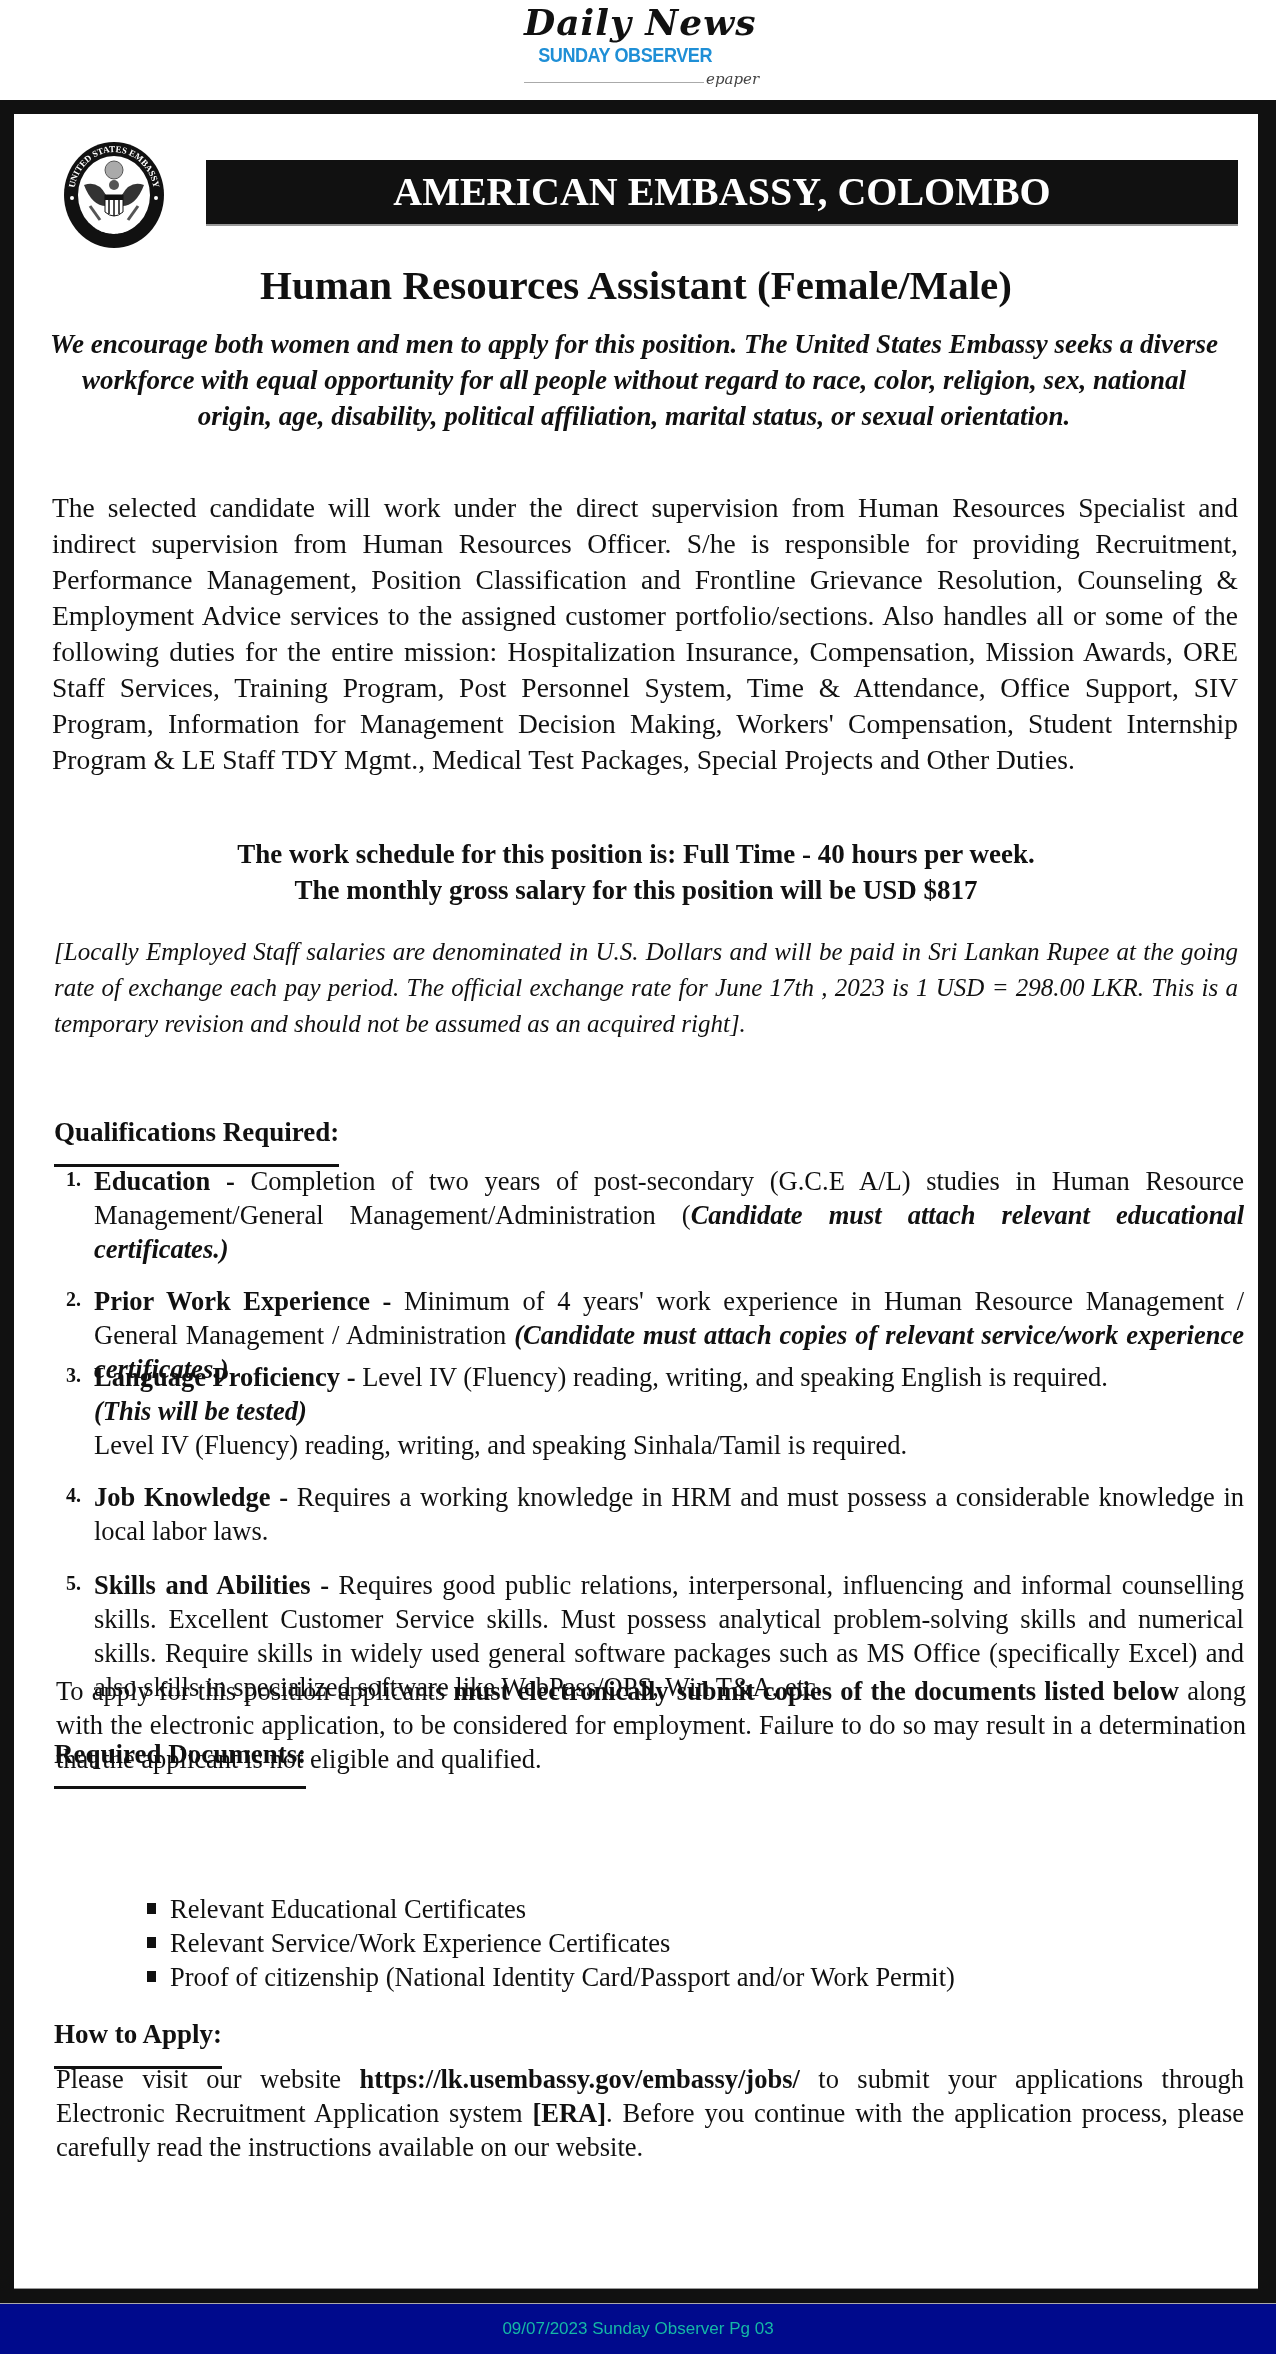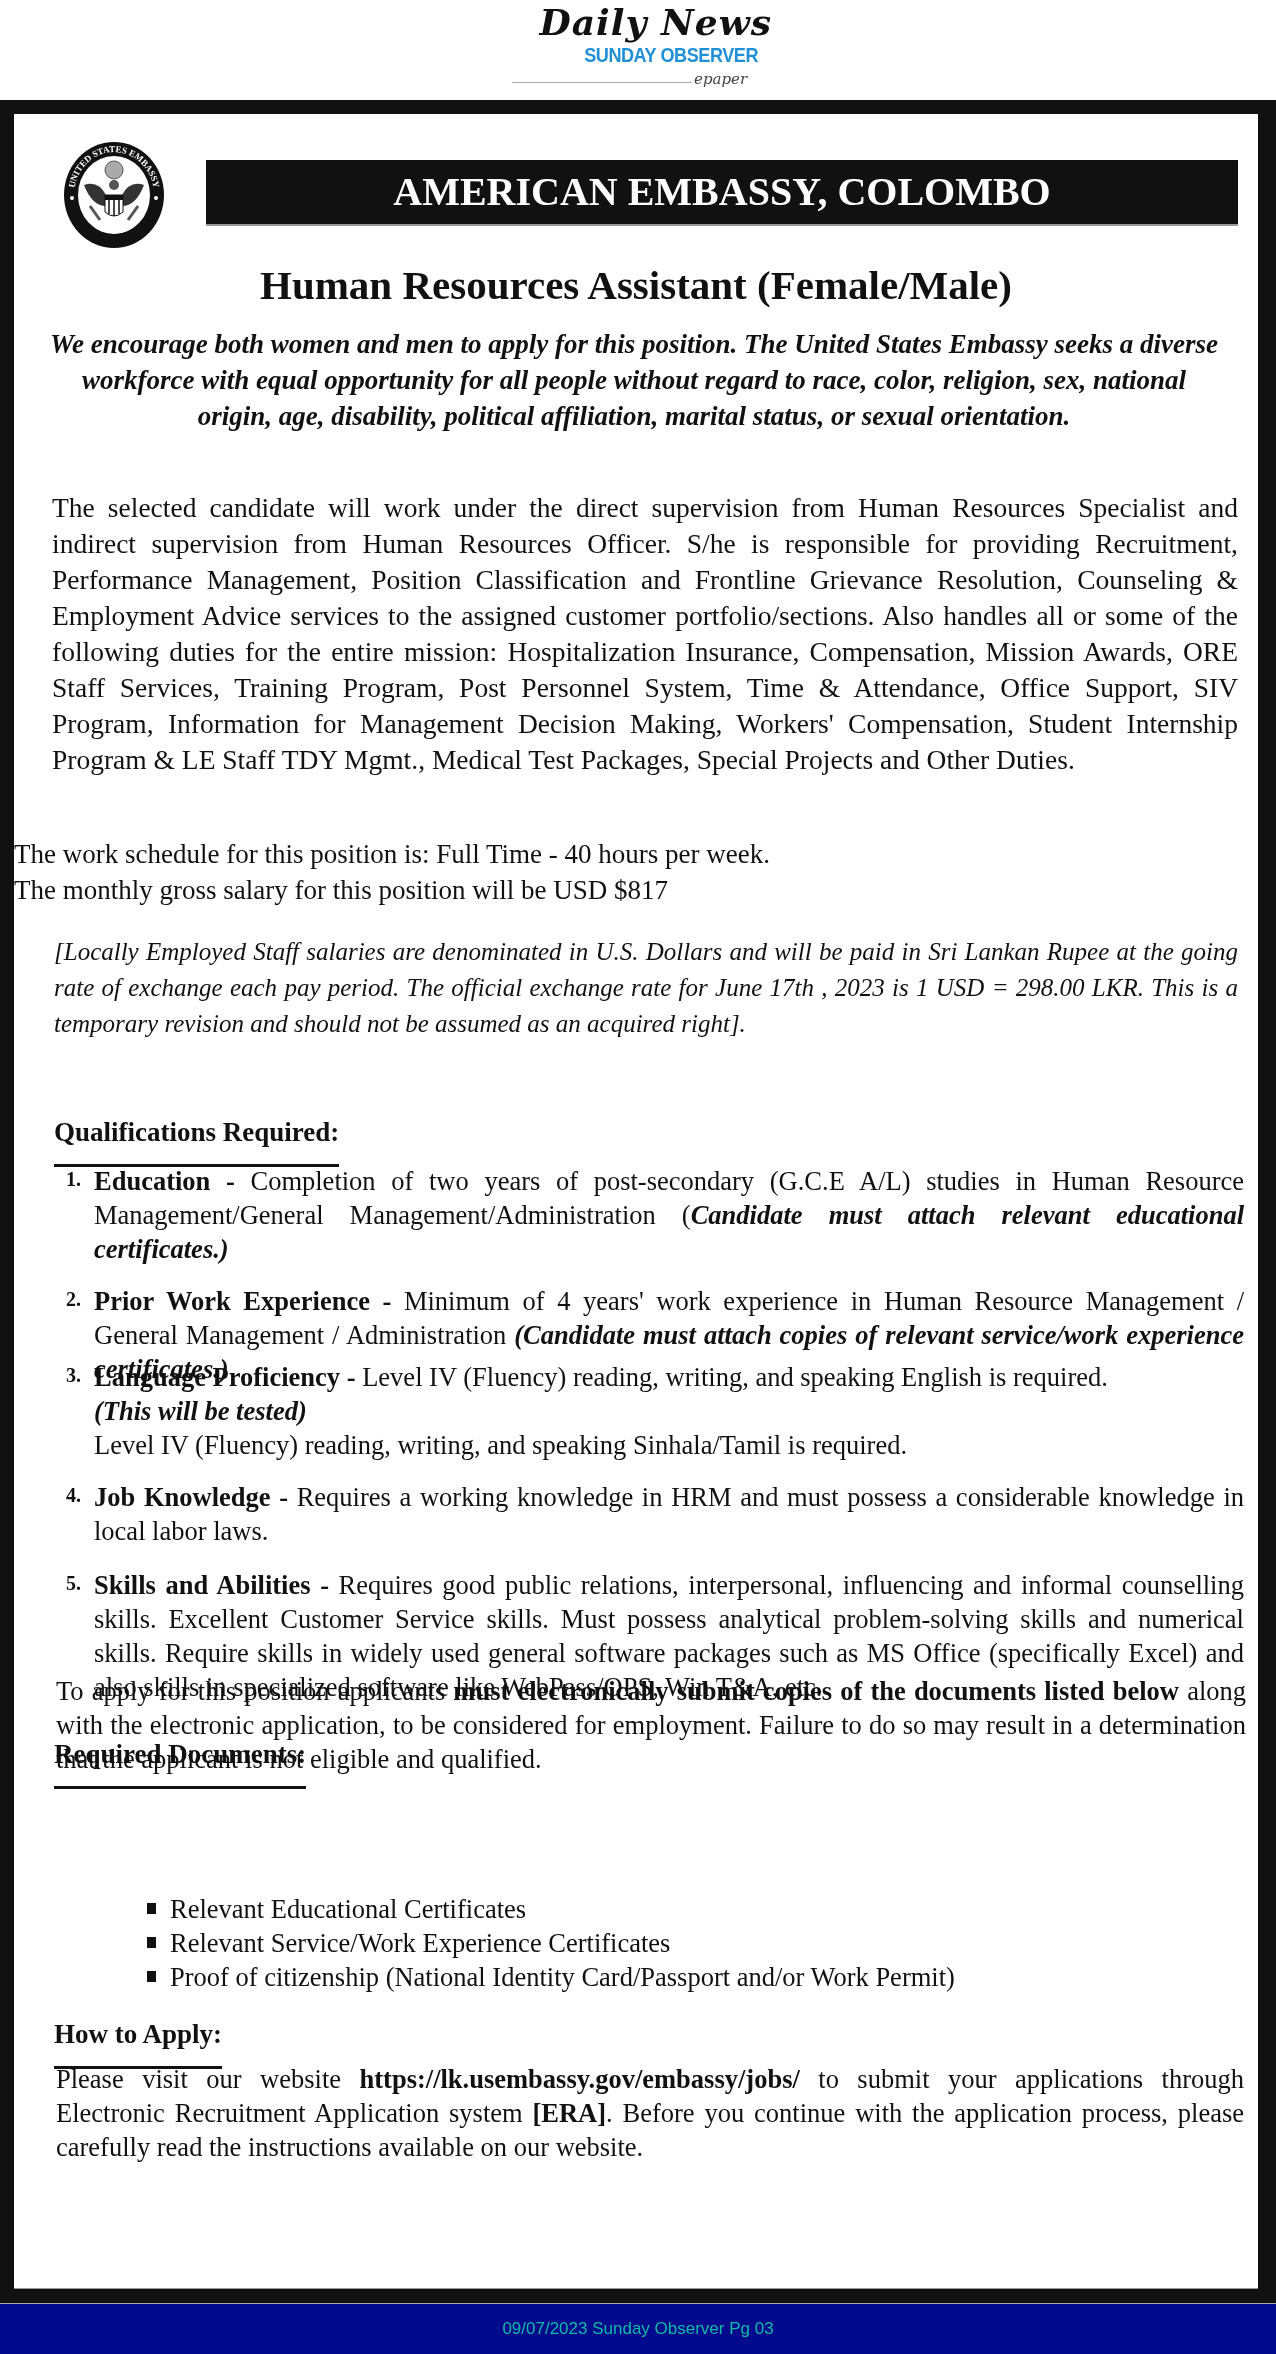--- a/index.html
+++ b/index.html
@@ -2,21 +2,21 @@
 <html><head>
 <meta charset="utf-8">
 <style>
   html, body { margin: 0; padding: 0; }
   body {
     width: 1276px; height: 2354px; background: #ffffff; position: relative; overflow: hidden;
     font-family: "Liberation Serif", "DejaVu Serif", serif; color: #111;
   }
   
   .masthead { position: absolute; left: 0; top: 0; width: 1276px; height: 100px; background: #fff; }
-  .logo { position: absolute; left: 512px; top: 2px; width: 260px; height: 90px; text-align: right; }
+  .logo { position: absolute; left: 524px; top: 2px; width: 260px; height: 90px; text-align: left; }
   .logo-daily {
     font-family: "DejaVu Serif", serif; font-weight: bold; font-size: 36px; letter-spacing: 1px;
     color: #111; line-height: 40px; font-style: italic;
   }
   .logo-sub {
     font-family: "Liberation Sans", sans-serif; font-weight: bold; font-size: 21px; color: #1f8fd6;
     line-height: 22px; letter-spacing: -0.5px; margin-top: 2px; transform: scaleX(0.86); display: inline-block;
   }
   .logo-line { position: absolute; left: 0; top: 80px; width: 180px; height: 1px; background: #aaa; }
   .logo-epaper {
@@ -48,21 +48,21 @@
   }
   .intro {
     position: absolute; left: 30px; top: 212px; width: 1180px; text-align: center; font-weight: bold;
     font-style: italic; font-size: 27px; line-height: 36px;
   }
   .body-para {
     position: absolute; left: 38px; top: 376px; width: 1186px; text-align: justify; text-align-last: left;
     font-size: 27.5px; line-height: 36px;
   }
   .schedule {
-    position: absolute; left: 0; top: 722px; width: 1244px; font-weight: normal;
+    position: absolute; left: 0; top: 722px; width: 1244px; text-align: center; font-weight: bold;
     font-size: 27px; line-height: 36px;
   }
   .salary-note {
     position: absolute; left: 40px; top: 820px; width: 1184px; font-style: italic; font-size: 25px;
     line-height: 36px; text-align: justify; text-align-last: left;
   }
   .section-head {
     position: absolute; left: 40px; font-weight: bold; font-size: 27px; line-height: 32px;
     border-bottom: 3px solid #111; padding-bottom: 16px;
   }

